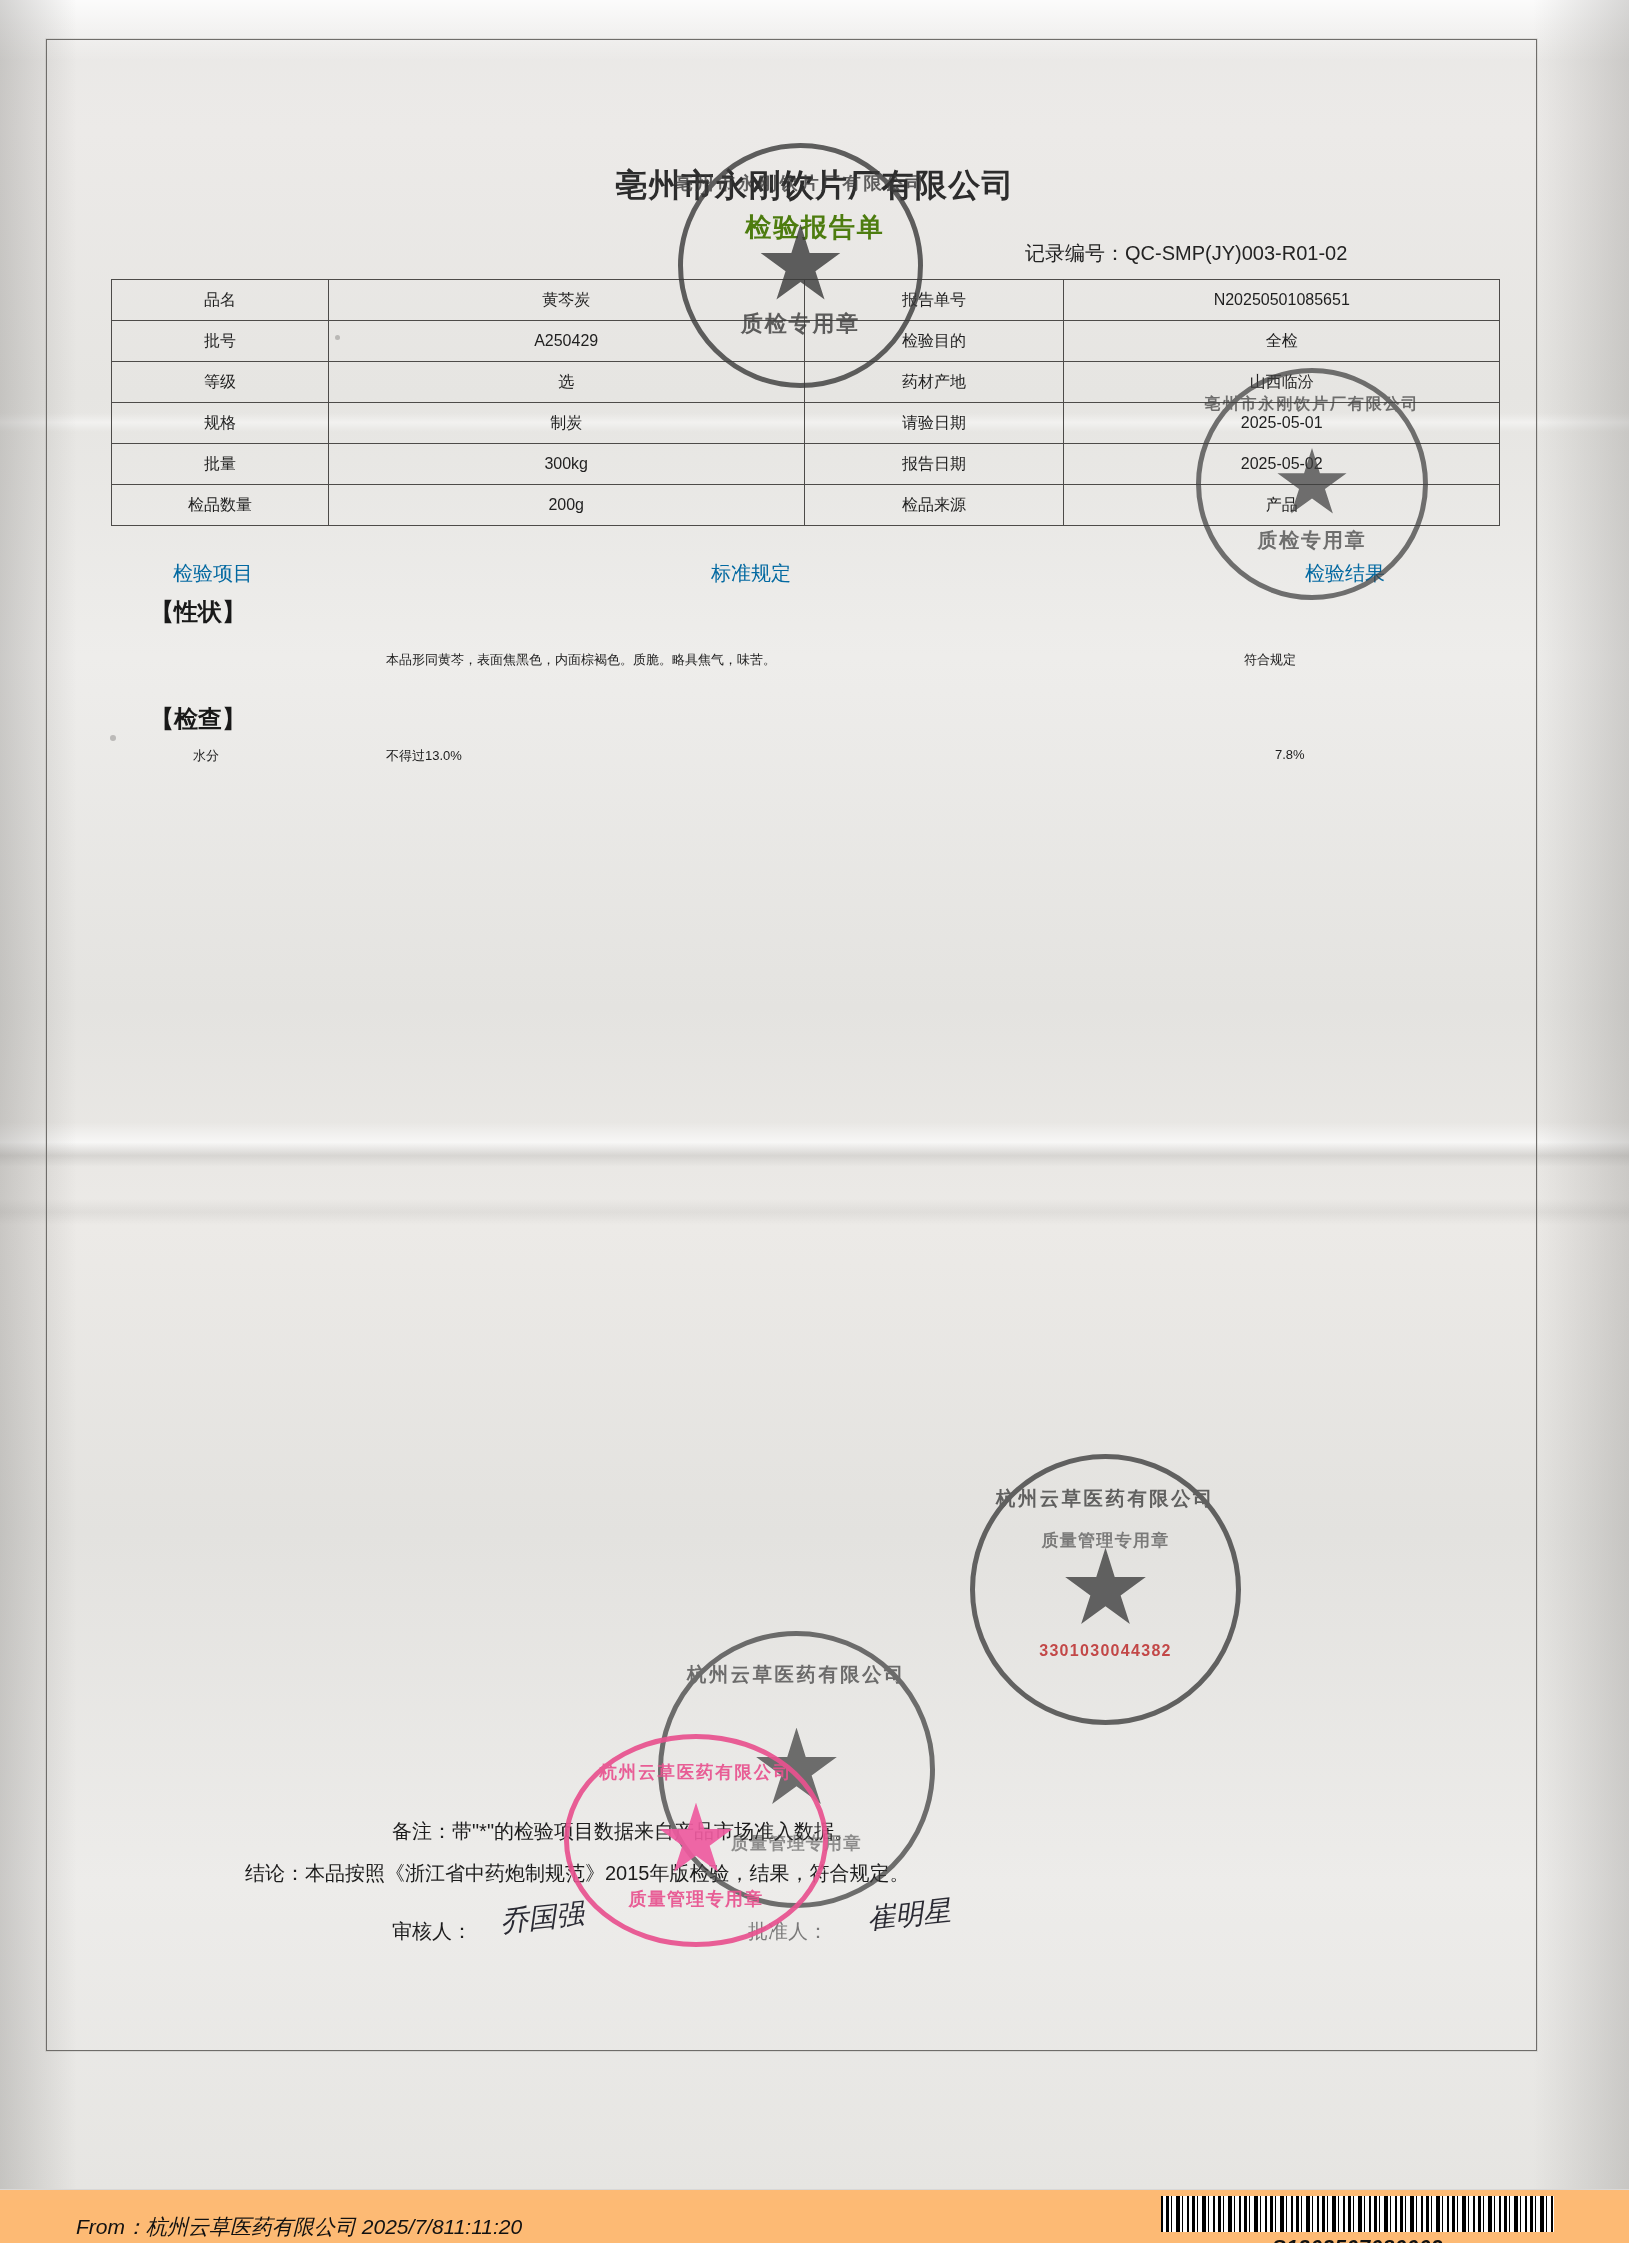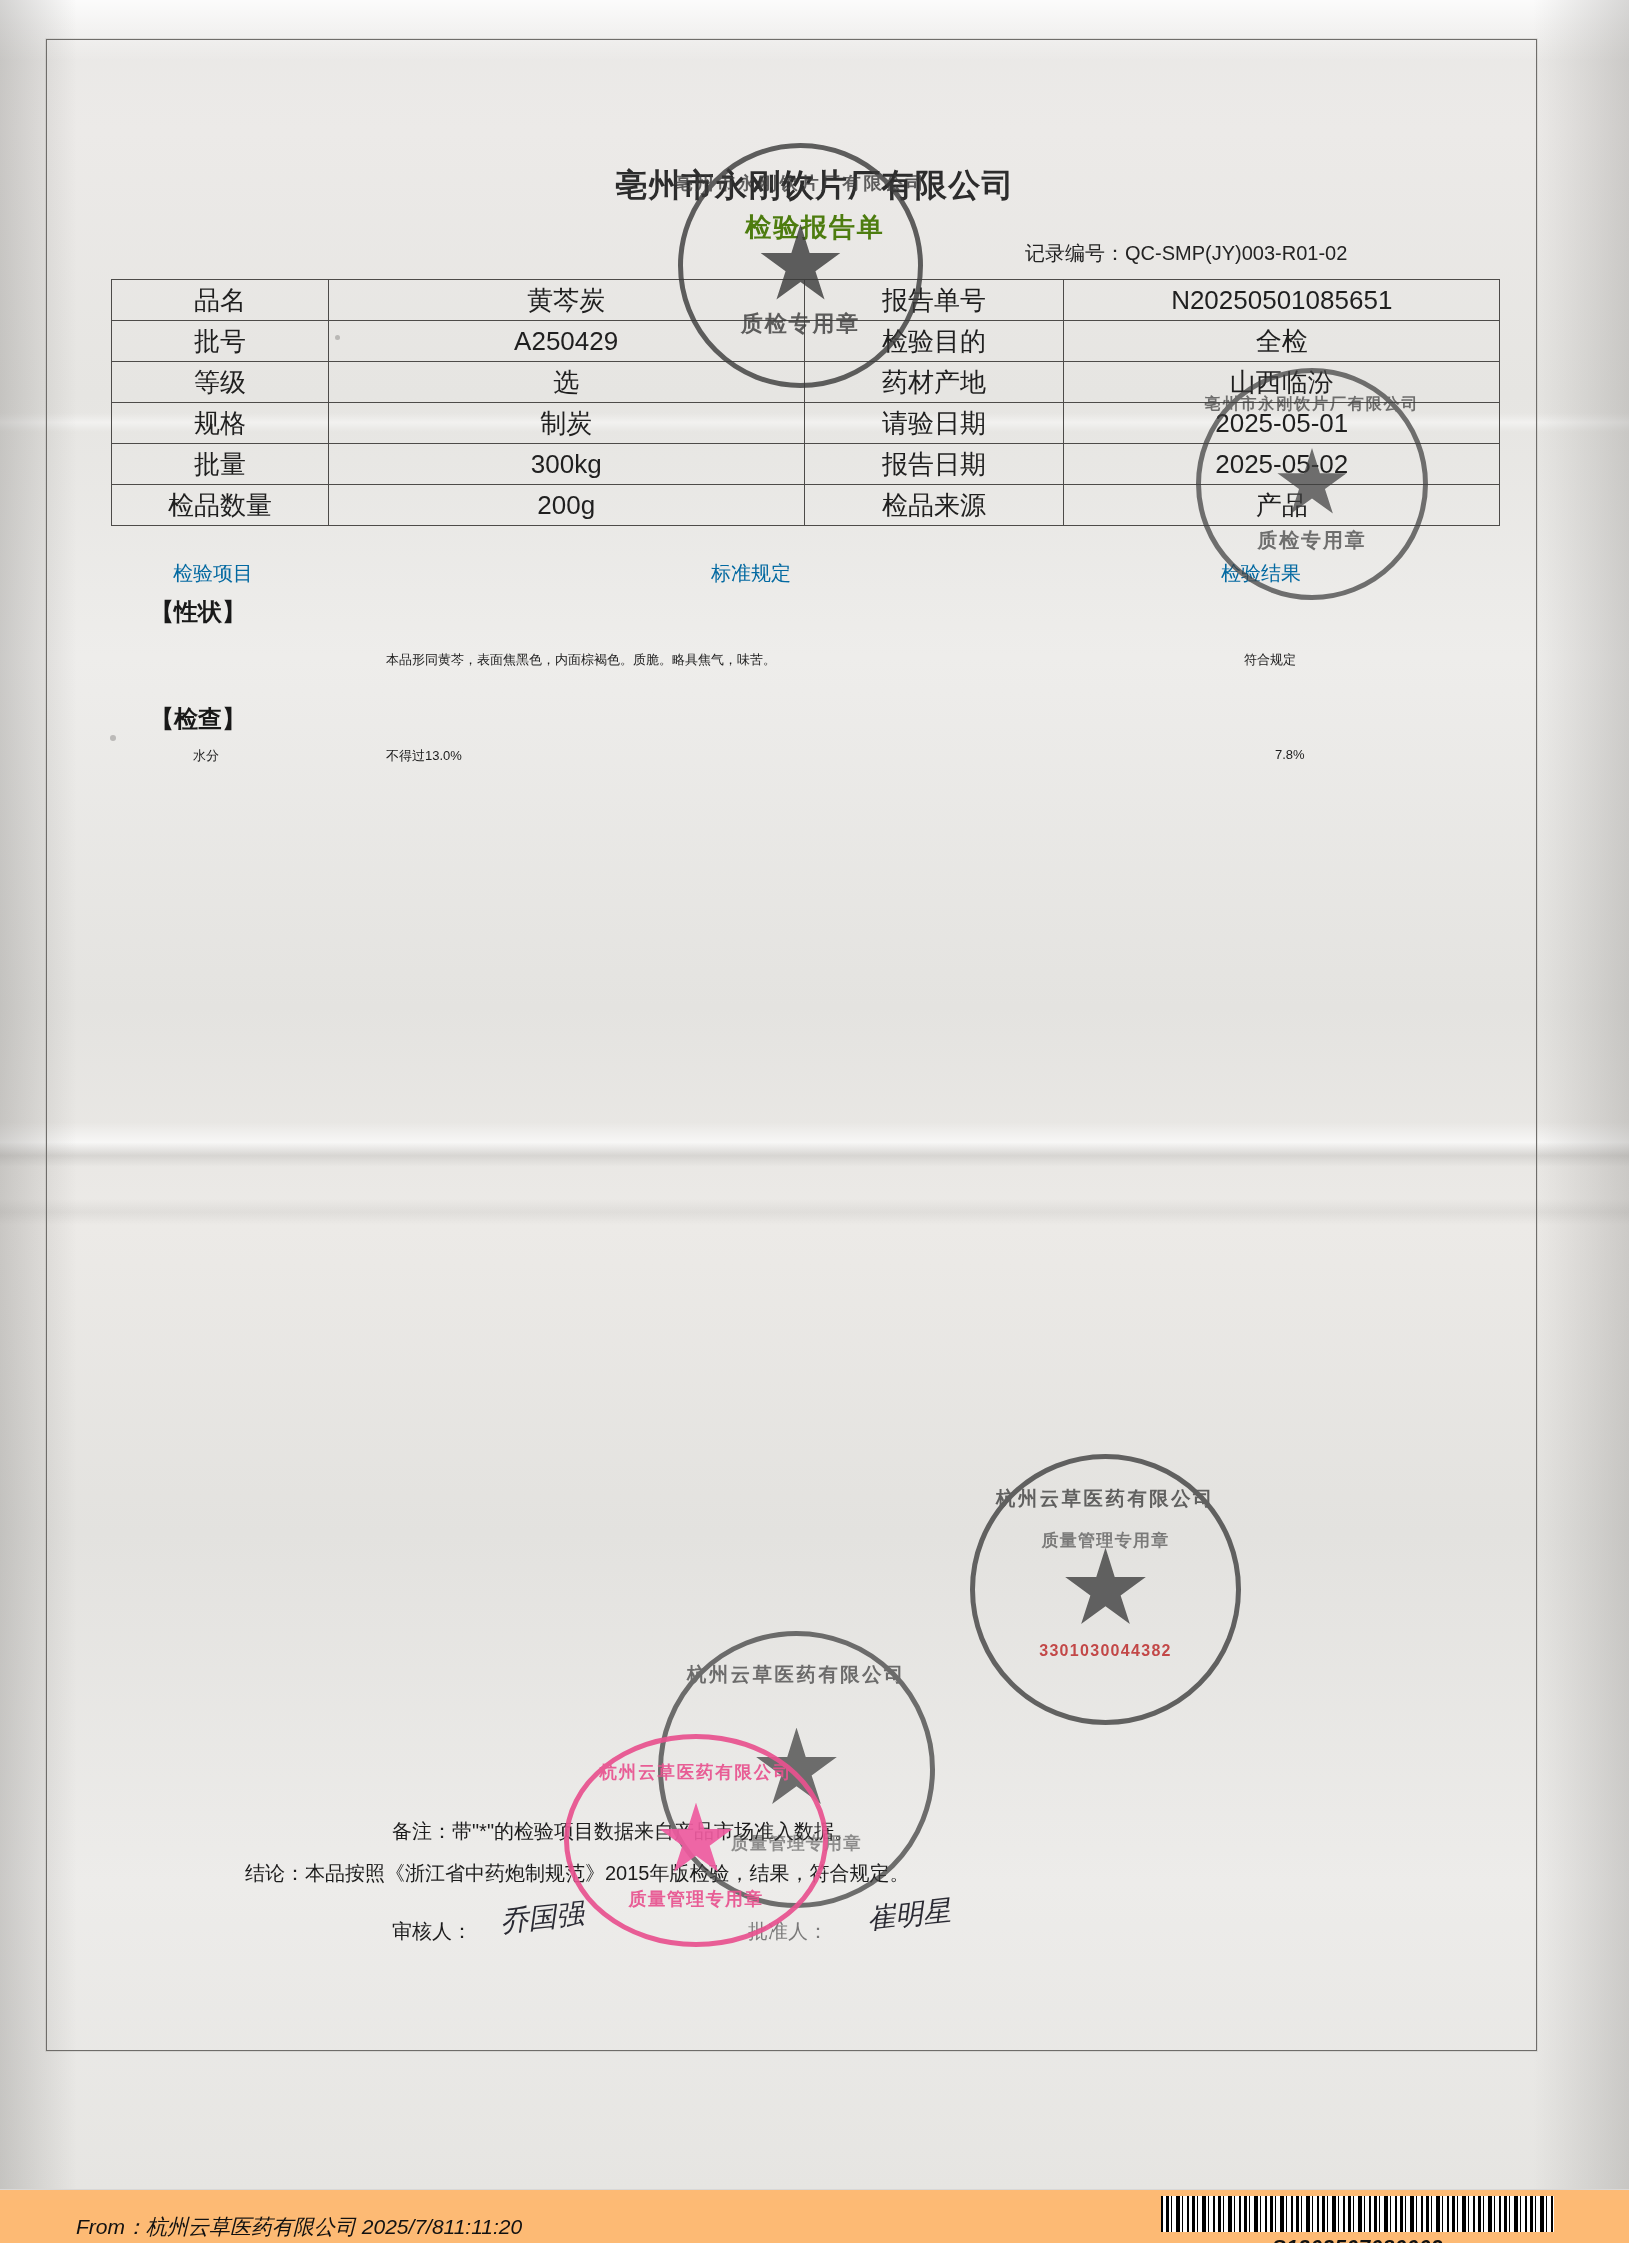--- a/index.html
+++ b/index.html
@@ -92,21 +92,21 @@
     position: absolute;
     left: 111px;
     top: 279px;
     width: 1353px;
     border-collapse: collapse;
     table-layout: fixed;
   }
   .tbl td {
     border: 1.3px solid #4d4b49;
     height: 40px;
-    font-size: 26px;
+    font-size: 16px;
     color: #1f1f1f;
     text-align: center;
     padding: 0 3.9px;
   }
   .tbl td.lbl { width: 208px; }
   .tbl td.val { width: 467px; }
   .tbl td.lbl2 { width: 251px; }
   .tbl td.val2 { width: 427px; }
   .tbl td.span-left { text-align: left; padding-left: 18px; }
 
@@ -118,21 +118,21 @@
     width: 1353px;
   }
   .item-head {
     position: relative;
     height: 36px;
     font-size: 20px;
     color: #0369a1;
   }
   .ih-a { position: absolute; left: 62px; top: 0; }
   .ih-b { position: absolute; left: 600px; top: 0; }
-  .ih-c { position: absolute; left: 1110px; top: 0; }
+  .ih-c { position: absolute; left: 1194px; top: 0; }
 
   .section-label {
     position: absolute;
     font-size: 24px;
     font-weight: bold;
     color: #191919;
   }
   .row-text {
     position: absolute;
     font-size: 13px;

